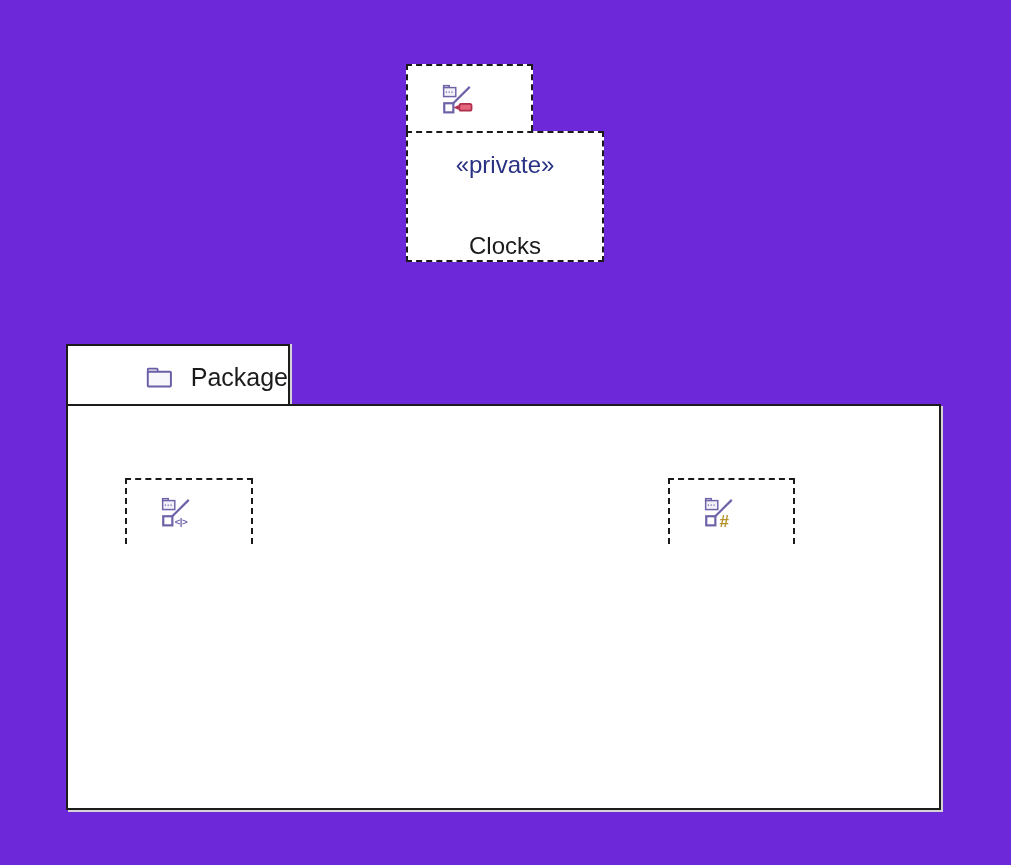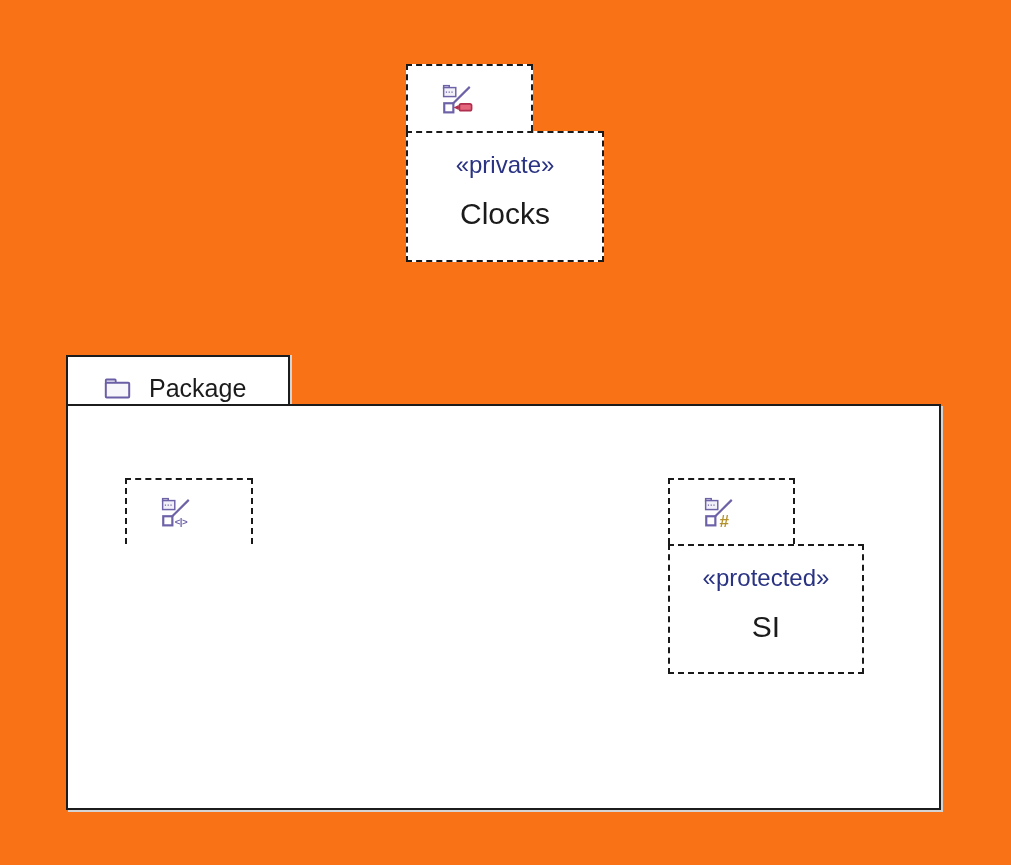--- a/index.html
+++ b/index.html
@@ -1,21 +1,21 @@
 <!DOCTYPE html>
 <html><head>
 <meta charset="utf-8">
 <style>
   * { margin: 0; padding: 0; box-sizing: border-box; }
   html, body { background: #ffffff; }
   .canvas {
     position: relative;
     width: 1011px;
     height: 865px;
-    background: #f97316;
+    background: #6d28d9;
     font-family: "Liberation Sans", "DejaVu Sans", sans-serif;
     overflow: hidden;
   }
   .node { position: absolute; }
   .tab, .body { position: absolute; background: #ffffff; }
 
   
   .dashed .tab { border: 2px dashed #1a1a1a; border-bottom: none; }
   .dashed .body { border: 2px dashed #1a1a1a; }
 
@@ -23,21 +23,21 @@
   .solid .tab { border: 2px solid #1c1c1c; border-bottom: none; box-shadow: 2px 0 0 #d4d4d4; }
   .solid .body { border: 2px solid #1c1c1c; box-shadow: 2px 2px 0 #d4d4d4; }
 
   
   .node-clocks { left: 406px; top: 64px; width: 198px; height: 198px; }
   .node-clocks .tab { left: 0; top: 0; width: 127px; height: 67px; }
   .node-clocks .body { left: 0; top: 67px; width: 198px; height: 131px; }
 
   
   .node-package { left: 66px; top: 340px; width: 877px; height: 470px; }
-  .node-package .tab { left: 0; top: 15px; width: 224px; height: 64px; }
+  .node-package .tab { left: 0; top: 4px; width: 224px; height: 64px; padding-left: 42px; }
   .node-package .body { left: 0; top: 64px; width: 875px; height: 406px; }
 
   
   .node-cf { left: 125px; top: 478px; width: 465px; height: 195px; }
   .node-cf .tab { left: 0; top: 0; width: 128px; height: 66px; }
   .node-cf .body { left: 0; top: 66px; width: 465px; height: 129px; }
 
   
   .node-si { left: 668px; top: 478px; width: 196px; height: 196px; }
   .node-si .tab { left: 0; top: 0; width: 127px; height: 66px; }
@@ -50,21 +50,21 @@
   .tab-icon-wrap svg { transform: translateX(-13px); }
 
   .body.labels {
     display: flex; flex-direction: column; align-items: center;
     padding-top: 19px; gap: 19px;
   }
   .body.center-label {
     display: flex; align-items: center; justify-content: center;
   }
   .stereotype { font-size: 24px; color: #2a3383; line-height: 1.1; white-space: nowrap; }
-  .el-name   { font-size: 30px; color: #1b1b1b; line-height: 1.1; white-space: nowrap; }
+  .el-name   { font-size: 24px; color: #1b1b1b; line-height: 1.1; white-space: nowrap; margin-top: 36px; }
 
   .pkg-tab-content {
     width: 100%; height: 100%;
     display: flex; align-items: center;
     padding-left: 36px; gap: 18px;
   }
   .pkg-label { font-size: 25px; color: #1b1b1b; white-space: nowrap; }
 
   svg { font-family: "Liberation Sans", "DejaVu Sans", sans-serif; }
 </style>
@@ -130,19 +130,15 @@
         <svg width="34" height="34" viewBox="0 0 28 28">
           <rect x="3" y="3" width="4.6" height="2.2" fill="#f2f0f8" stroke="#6d61a8" stroke-width="1.2"></rect>
           <rect x="3" y="4.6" width="10" height="7.4" fill="#f2f0f8" stroke="#6d61a8" stroke-width="1.2"></rect>
           <line x1="4.8" y1="8.4" x2="11" y2="8.4" stroke="#6d61a8" stroke-width="1" stroke-dasharray="1 1.3"></line>
           <line x1="9.5" y1="19" x2="24.5" y2="4" stroke="#6d61a8" stroke-width="1.8"></line>
           <rect x="3.5" y="17.5" width="7.5" height="7.5" fill="#ffffff" stroke="#6d61a8" stroke-width="1.8"></rect>
           <text x="14.5" y="26.5" font-size="14" font-weight="bold" fill="#b5912c">#</text>
         </svg>
       </div>
     </div>
-    <div class="body labels">
-      <div class="stereotype">«protected»</div>
-      <div class="el-name">SI</div>
-    </div>
   </div>
 
 </div>
 
 </body></html>

